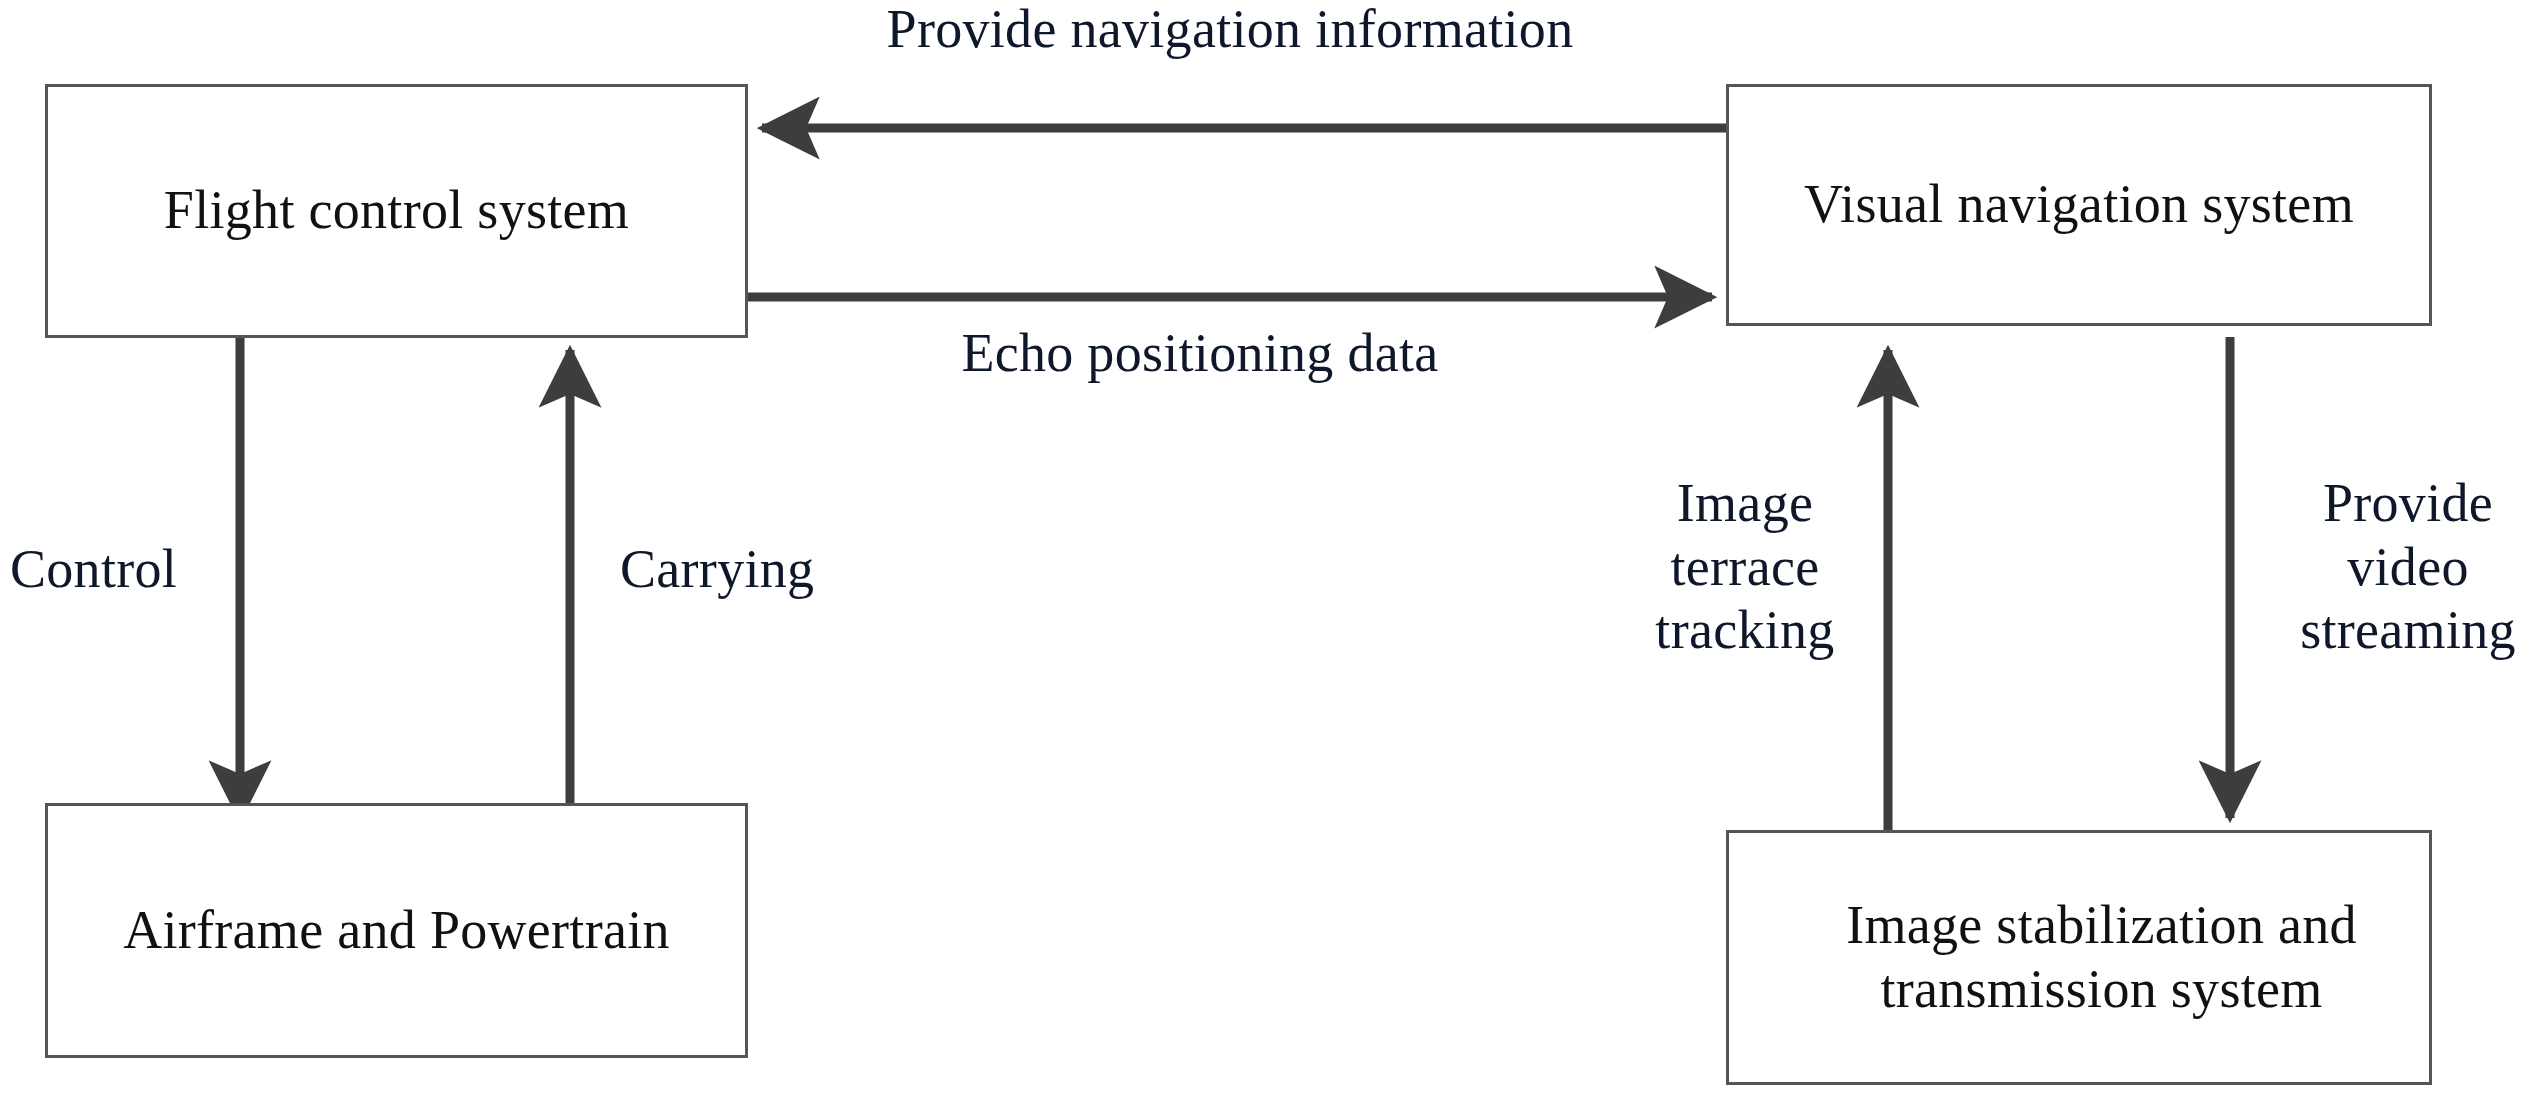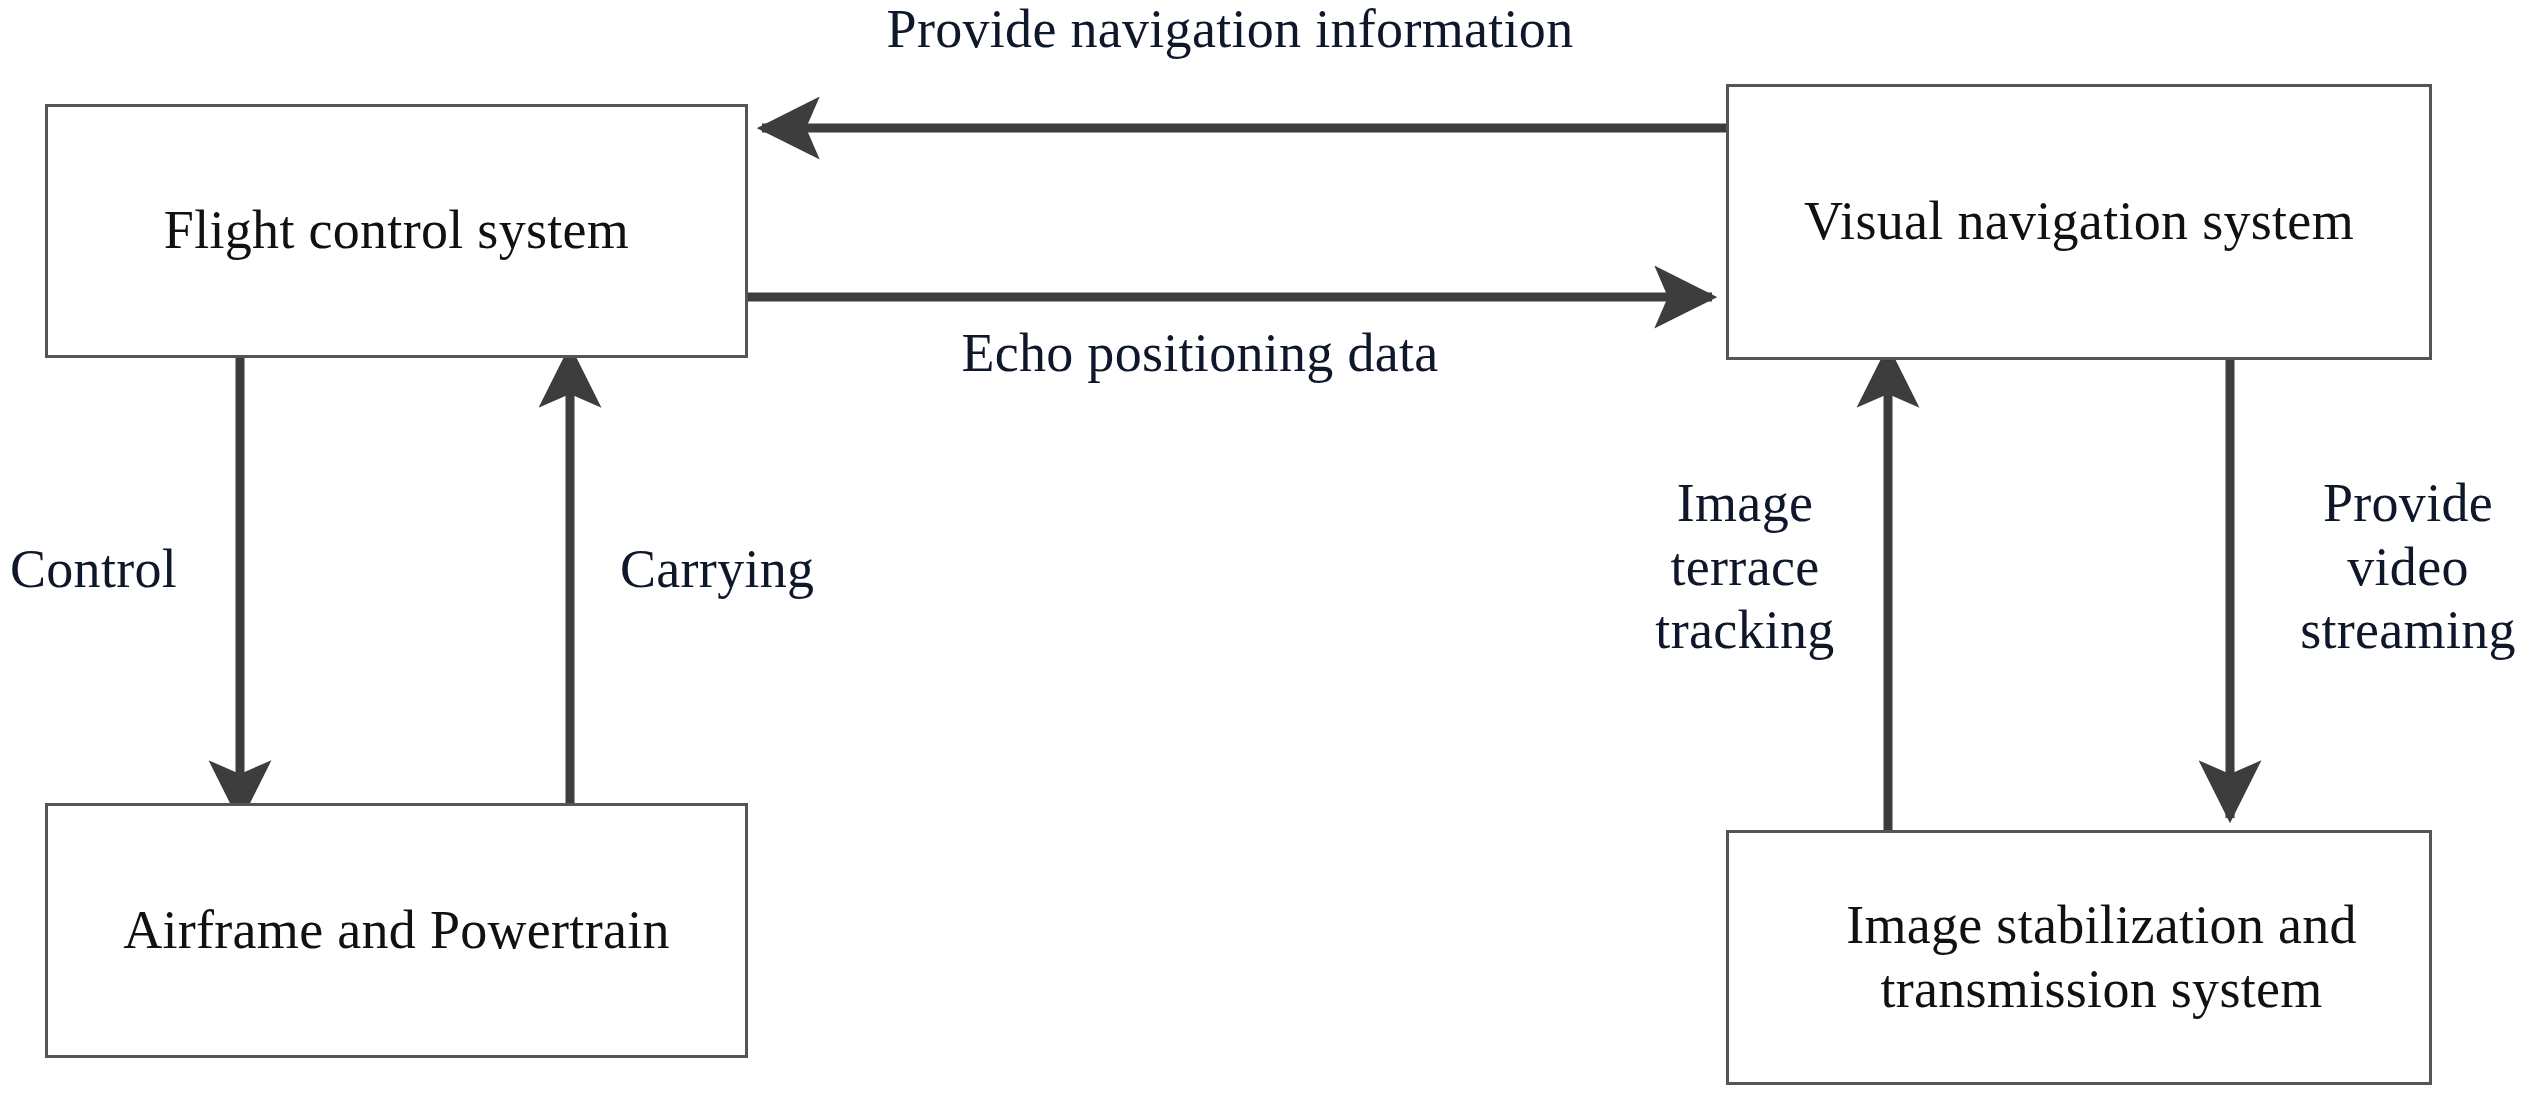--- a/index.html
+++ b/index.html
@@ -52,22 +52,22 @@
     letter-spacing: 0.3px;
     white-space: pre;
     text-align: center;
   }
   .edge-label.multiline {
     white-space: normal;
     line-height: 1.18;
   }
 
   
-  #node-flight-control   { left: 45px;   top: 84px;  width: 703px; height: 254px; margin-top: 20px; }
-  #node-visual-nav       { left: 1726px; top: 84px;  width: 706px; height: 276px; }
+  #node-flight-control   { left: 45px;   top: 84px;  width: 703px; height: 254px; }
+  #node-visual-nav       { left: 1726px; top: 84px;  width: 706px; height: 242px; }
   #node-airframe         { left: 45px;   top: 803px; width: 703px; height: 255px; }
   #node-image-stab       { left: 1726px; top: 830px; width: 706px; height: 255px; padding-left: 45px; }
 
   
   #label-provide-nav-info   { left: 770px;  top: 0px;   width: 920px; }
   #label-echo-positioning   { left: 880px;  top: 324px; width: 640px; }
   #label-control            { left: 0px;    top: 540px; width: 230px; text-align: left; padding-left: 10px; }
   #label-carrying           { left: 620px;  top: 540px; width: 320px; text-align: left; }
   #label-cloud-terrace      { left: 1610px; top: 472px; width: 270px; }
   #label-provide-video      { left: 2270px; top: 472px; width: 276px; }

